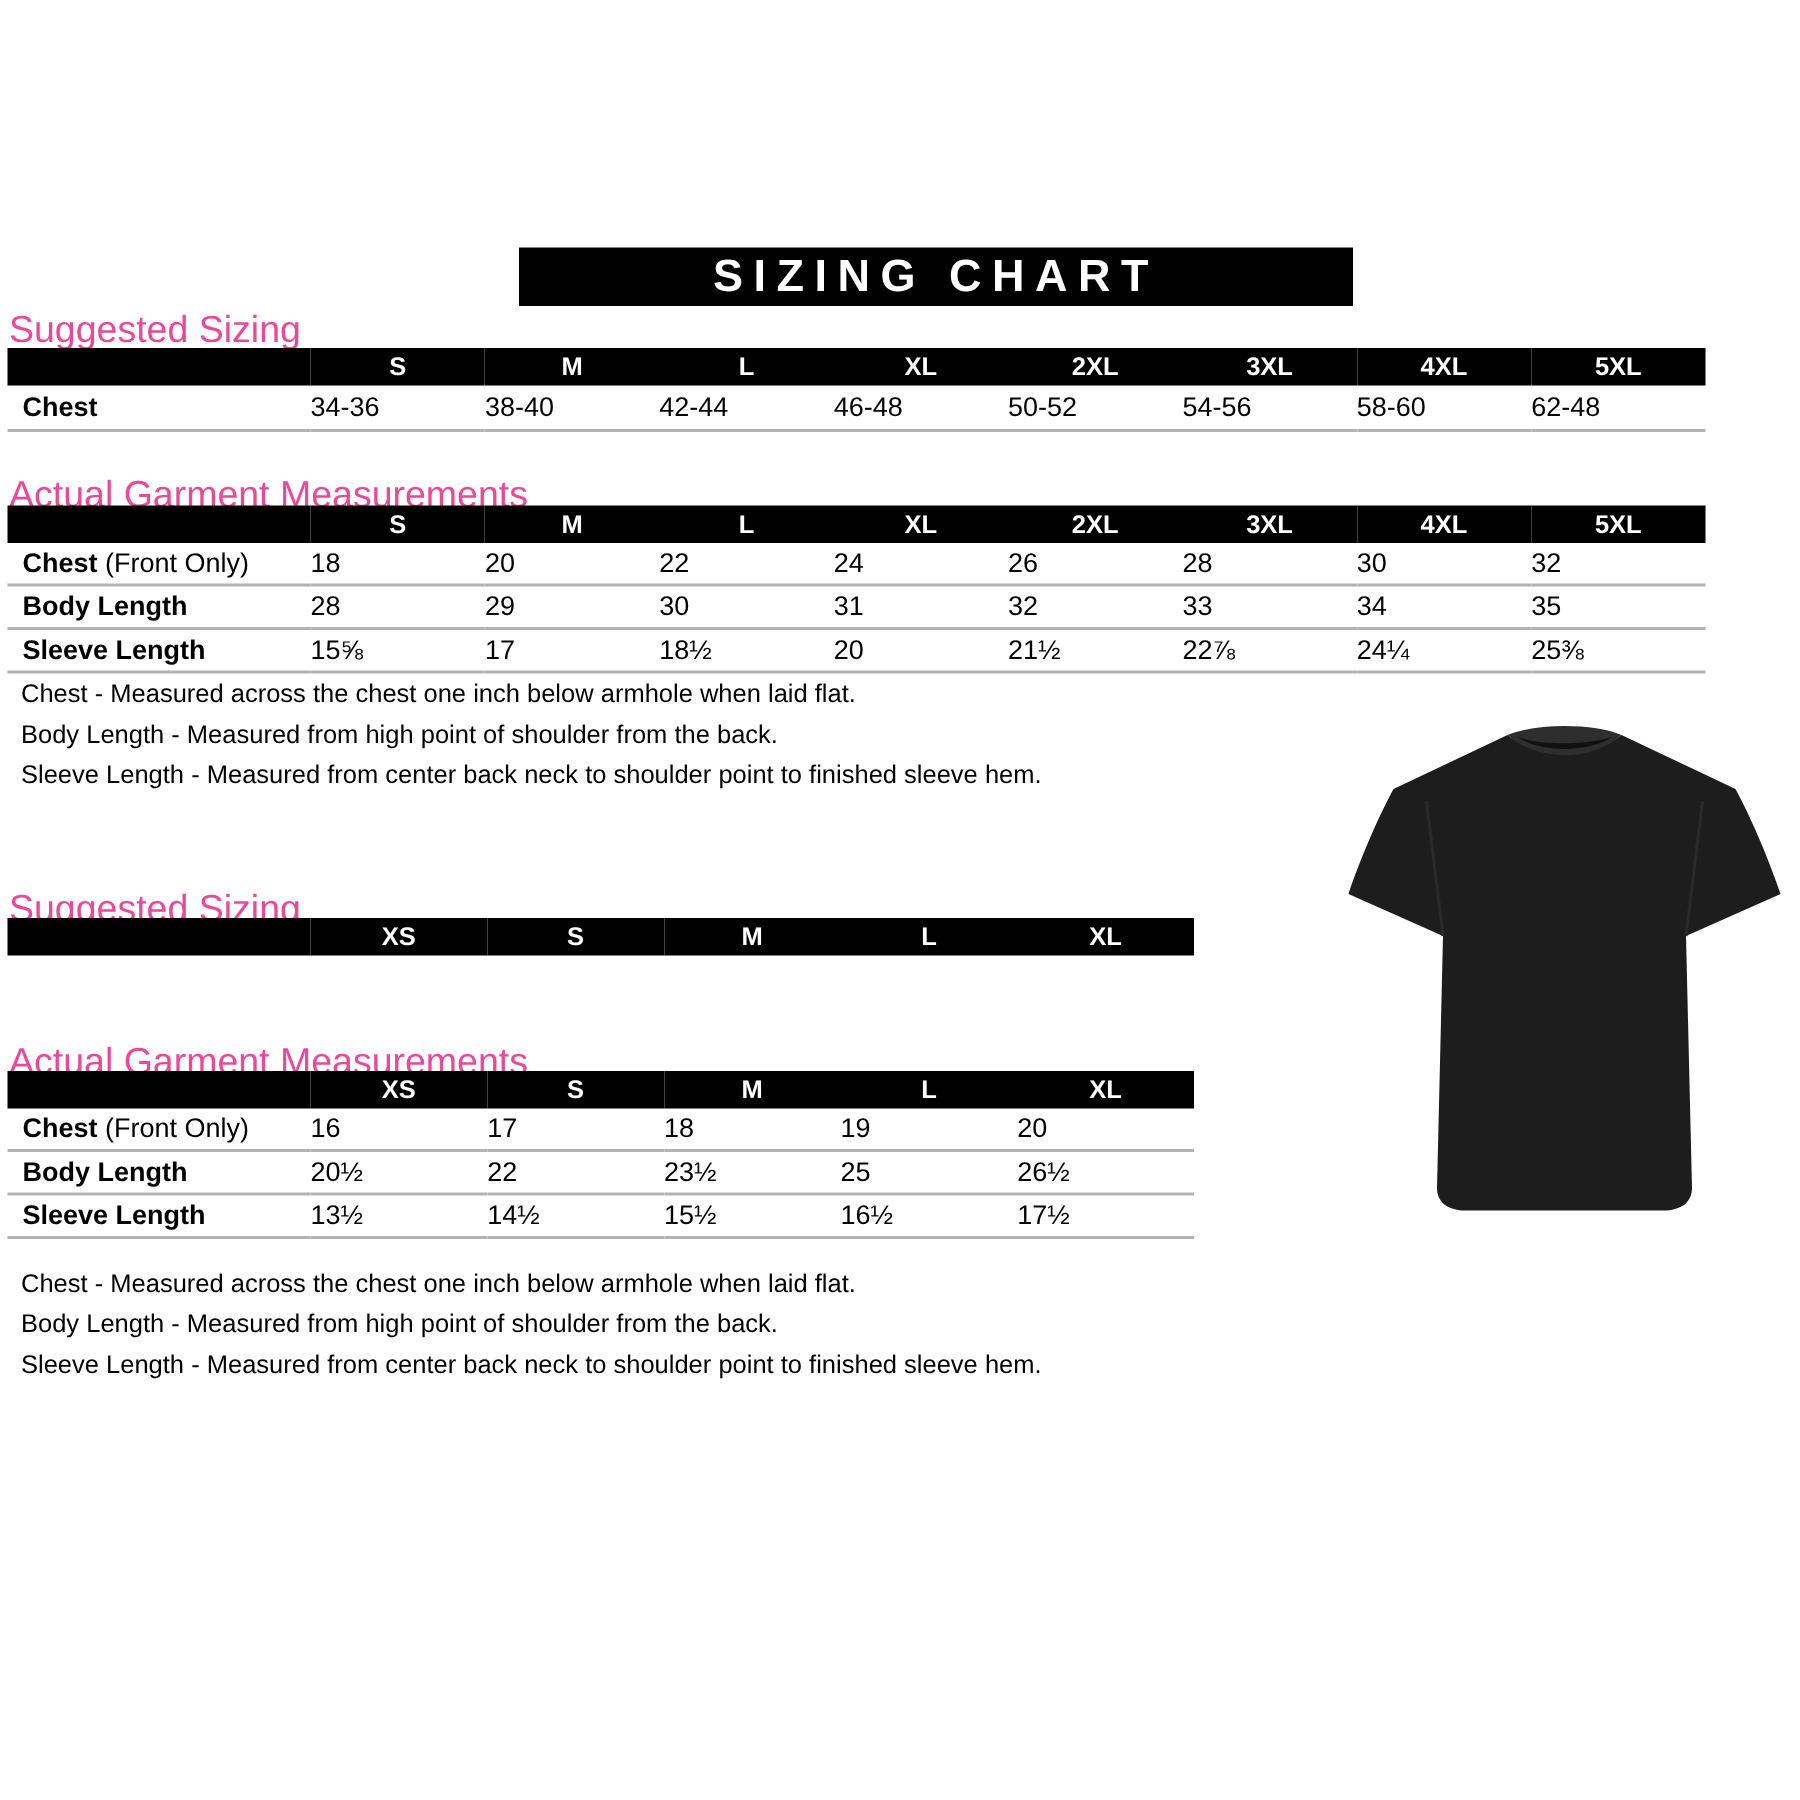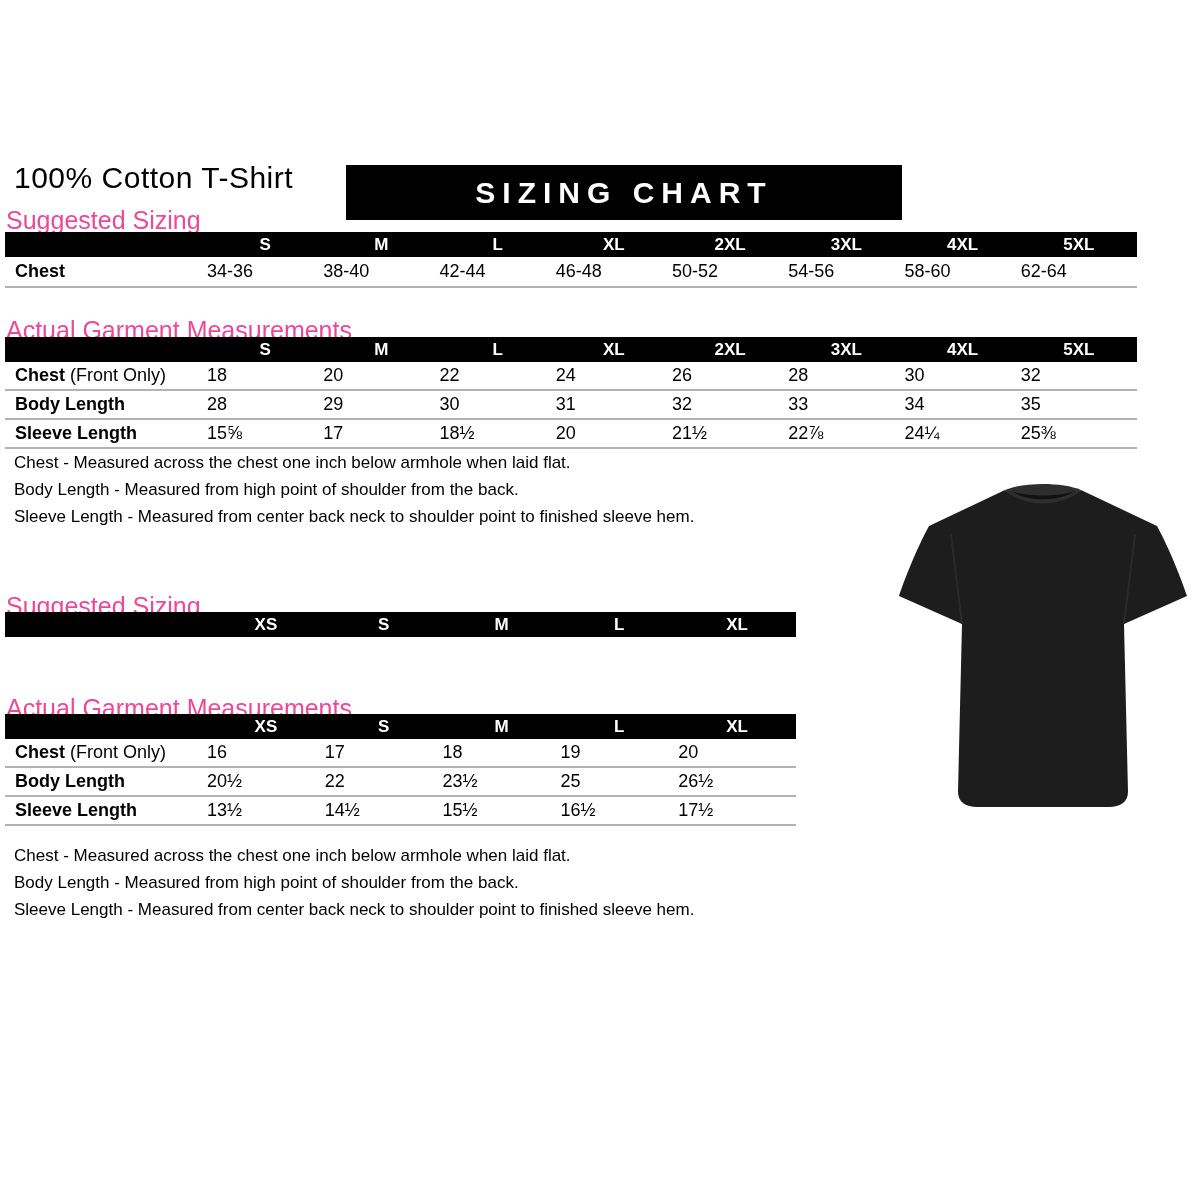--- a/index.html
+++ b/index.html
@@ -8,21 +8,21 @@
     width:1200px;height:1200px;
     background:#fff;
     font-family:"Liberation Sans", sans-serif;
     color:#000;
     overflow:hidden;
   }
   .abs{position:absolute;}
 
   .page-title{left:14px;top:161px;font-size:30px;font-weight:400;letter-spacing:0.5px;}
   .banner{
-    left:346px;top:165px;width:556px;height:55px;
+    left:346px;top:165px;width:556px;height:39px;
     background:#000;color:#fff;
     display:flex;align-items:center;justify-content:center;
     font-weight:bold;font-size:30px;letter-spacing:7px;
   }
   .section-label{font-size:25px;color:#ec4899;}
 
   table.size-table{
     border-collapse:collapse;
     table-layout:fixed;
     border-spacing:0;
@@ -53,21 +53,20 @@
   .youth-title{left:2px;top:545px;font-size:27px;font-weight:bold;}
 
   .tee-wrap{left:893px;top:474px;width:300px;height:345px;}
   .tee-wrap svg{display:block;width:100%;height:100%;}
 </style>
 </head>
 <body>
 
 <div class="sheet">
 
-  <div class="abs page-title">100% Cotton T-Shirt</div>
   <div class="abs banner">
     <span>SIZING CHART</span>
   </div>
 
   <div class="abs section-label" style="left:6px;top:206px;">Suggested Sizing</div>
 
   <table class="abs size-table t-adult" style="top:232px;">
     <colgroup>
         <col style="width:202px">
         <col>
@@ -93,21 +92,21 @@
     </tr>
     <tr class="h30">
       <td class="row-label">Chest</td>
       <td>34-36</td>
       <td>38-40</td>
       <td>42-44</td>
       <td>46-48</td>
       <td>50-52</td>
       <td>54-56</td>
       <td>58-60</td>
-      <td>62-64</td>
+      <td>62-48</td>
     </tr>
   </tbody>
     </table>
 
   <div class="abs section-label" style="left:6px;top:316px;">Actual Garment Measurements</div>
 
   <table class="abs size-table t-adult" style="top:337px;">
     <colgroup>
         <col style="width:202px">
         <col>

